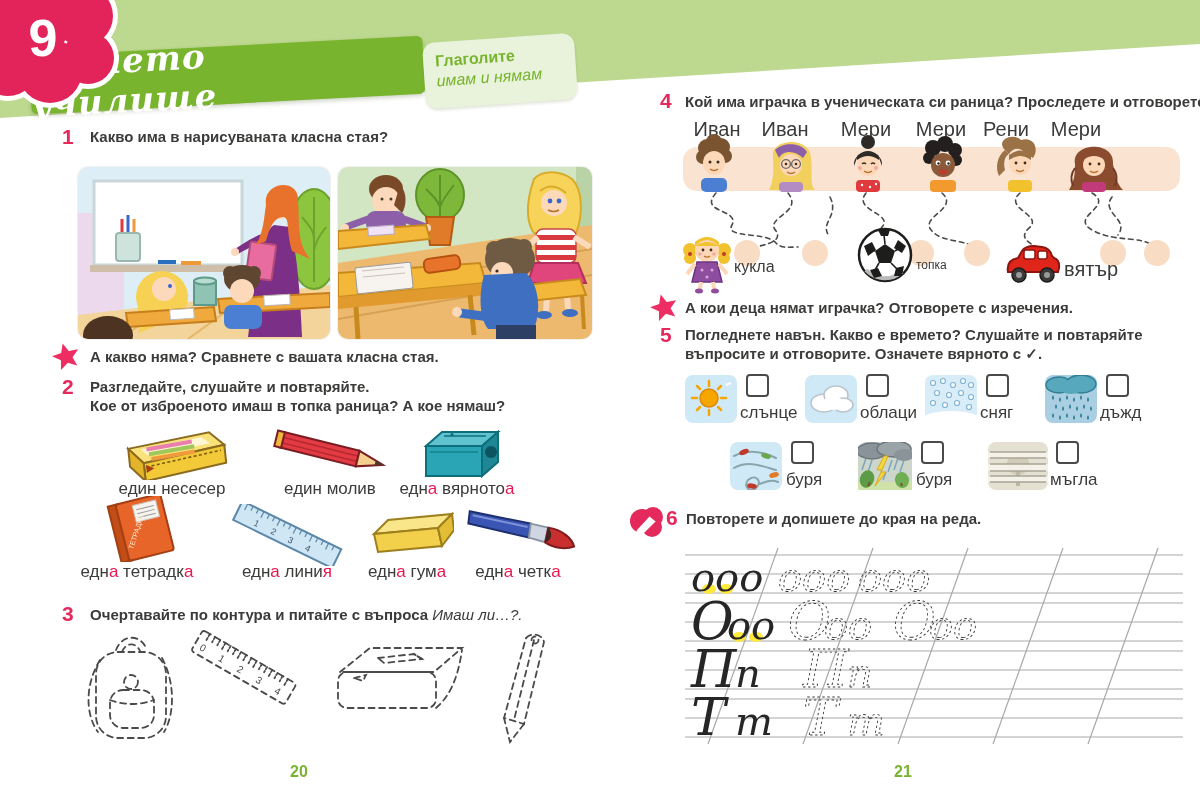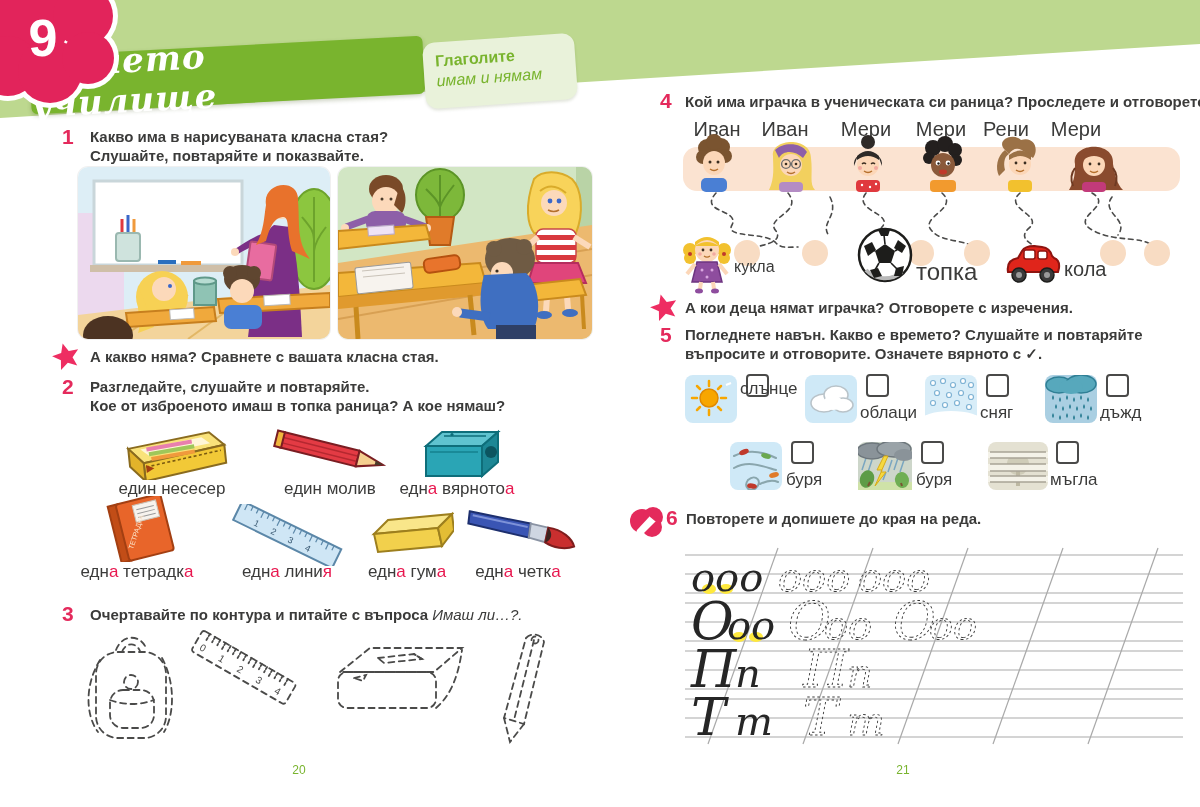--- a/index.html
+++ b/index.html
@@ -21,21 +21,21 @@
   .tnum{font-size:21px;font-weight:bold;color:#e42a5c;}
   .ttext{font-size:15px;font-weight:bold;color:#3b3b3a;line-height:19px;white-space:nowrap;}
   .ital{font-weight:normal;font-style:italic;}
   .label{font-size:17px;color:#3b3b3a;white-space:nowrap;}
   .label .red{color:#e8174f;}
   .clabel{text-align:center;width:150px;}
   .name{font-size:20px;color:#3b3b3a;transform:translateX(-50%);white-space:nowrap;}
   .band{background:#fbe3d1;border-radius:14px;}
   .dot{width:26px;height:26px;border-radius:50%;background:#f8dcc3;}
   .checkbox{width:19px;height:19px;background:#fff;border:2px solid #4a4a49;border-radius:4px;}
-  .pagenum{font-size:12px;font-weight:normal;color:#79b42e;width:30px;text-align:center;}
+  .pagenum{font-size:16px;font-weight:bold;color:#79b42e;width:30px;text-align:center;}
   .imgbox{border-radius:10px;overflow:hidden;box-shadow:0 0 0 1px rgba(0,0,0,.06);}
   
   #hw text{font-family:"DejaVu Serif",serif;font-style:italic;}
   .hws{fill:#262626;}
   .hwd{fill:none;stroke:#3a3a3a;stroke-width:0.9;stroke-dasharray:2.4 2.6;}
 </style>
 </head>
 <body>
 
 <div class="sheet">
@@ -64,21 +64,20 @@
         <circle cx="95" cy="30" r="30"></circle>
         <circle cx="20" cy="80" r="30"></circle>
       <circle cx="62" cy="85" r="32"></circle>
         <circle cx="100" cy="72" r="26"></circle>
     </g>
     <text x="55" y="70" text-anchor="middle" font-size="52" font-weight="bold" fill="#ffffff" font-family="Liberation Sans, sans-serif">9</text>
   </svg>
 
   <div class="abs tnum" style="left:62px;top:125px">1</div>
   <div class="abs ttext" style="left:90px;top:127px">Какво има в нарисуваната класна стая?</div>
-  <div class="abs ttext" style="left:90px;top:146px">Слушайте, повтаряйте и показвайте.</div>
 
   <div class="abs imgbox" style="left:78px;top:167px;width:252px;height:172px">
     <svg width="252" height="172" viewBox="0 0 252 172">
       <rect width="252" height="172" fill="#ddeef6"></rect>
       <rect x="0" y="46" width="46" height="126" fill="#ecd9ee"></rect>
       <polygon points="0,172 252,172 252,118 0,148" fill="#f3d49b"></polygon>
       <line x1="40" y1="172" x2="110" y2="128" stroke="#e2b766" stroke-width="2"></line>
       <line x1="110" y1="172" x2="175" y2="125" stroke="#e2b766" stroke-width="2"></line>
       <ellipse cx="236" cy="72" rx="26" ry="50" fill="#8cc63f" stroke="#6da32c" stroke-width="2"></ellipse>
       <path d="M236,30 V115 M224,50 C232,60 236,64 236,72 M248,60 C240,70 237,76 236,84" stroke="#6da32c" stroke-width="2" fill="none"></path>
@@ -498,32 +497,32 @@
     <polygon points="40,42 48,40 46,50 38,50" fill="#1d1d1b"></polygon>
     <polygon points="22,4 34,4 32,10 25,10" fill="#1d1d1b"></polygon>
     <g stroke="#1d1d1b" stroke-width="1.6">
       <line x1="29" y1="18" x2="28" y2="9"></line>
         <line x1="19" y1="25" x2="13" y2="22"></line>
         <line x1="39" y1="25" x2="45" y2="21"></line>
       <line x1="23" y1="37" x2="19" y2="44"></line>
         <line x1="35" y1="37" x2="41" y2="43"></line>
     </g>
   </svg>
-  <div class="abs label" style="left:916px;top:258px;font-size:24px">топка</div>
+  <div class="abs label" style="left:916px;top:258px;font-size:12px">топка</div>
 
   <svg class="abs" style="left:1004px;top:242px" width="58" height="44" viewBox="0 0 58 44">
     <path d="M4,30 Q2,18 14,16 L18,9 Q21,4 30,4 L38,5 Q46,6 48,14 L50,16 Q56,18 55,26 L54,30 Z" fill="#e0251b" stroke="#8e1410" stroke-width="2"></path>
     <rect x="20" y="8" width="11" height="9" rx="2" fill="#ffffff" stroke="#8e1410" stroke-width="1.5"></rect>
     <rect x="34" y="9" width="9" height="8" rx="2" fill="#ffffff" stroke="#8e1410" stroke-width="1.5"></rect>
     <circle cx="15" cy="33" r="7" fill="#3a3a3a" stroke="#1d1d1b" stroke-width="1.5"></circle>
     <circle cx="15" cy="33" r="3" fill="#9a9a9a"></circle>
     <circle cx="43" cy="33" r="7" fill="#3a3a3a" stroke="#1d1d1b" stroke-width="1.5"></circle>
     <circle cx="43" cy="33" r="3" fill="#9a9a9a"></circle>
   </svg>
-  <div class="abs label" style="left:1064px;top:258px;font-size:20px">кола</div>
+  <div class="abs label" style="left:1064px;top:258px;font-size:20px">вятър</div>
 
   <svg class="abs" style="left:650px;top:293px" width="28" height="28" viewBox="0 0 26 26">
     <polygon points="13,1 16.6,9.2 25.5,9.8 18.6,15.6 20.8,24.3 13,19.5 5.2,24.3 7.4,15.6 0.5,9.8 9.4,9.2" fill="#ee2d62" transform="rotate(-15 13 13)"></polygon>
   </svg>
   <div class="abs ttext" style="left:685px;top:298px">А кои деца нямат играчка? Отговорете с изречения.</div>
 
   <div class="abs tnum" style="left:660px;top:323px">5</div>
   <div class="abs ttext" style="left:685px;top:325px">Погледнете навън. Какво е времето? Слушайте и повтаряйте</div>
   <div class="abs ttext" style="left:685px;top:344px">въпросите и отговорите. Означете вярното с ✓.</div>
 
@@ -536,21 +535,21 @@
       <line x1="7" y1="23" x2="12" y2="23"></line>
         <line x1="36" y1="23" x2="41" y2="23"></line>
       <line x1="12" y1="11" x2="15" y2="14"></line>
         <line x1="33" y1="32" x2="36" y2="35"></line>
       <line x1="12" y1="35" x2="15" y2="32"></line>
         <line x1="33" y1="14" x2="36" y2="11"></line>
     </g>
     <line x1="41" y1="10" x2="46" y2="8" stroke="#ffffff" stroke-width="2"></line>
   </svg>
   <div class="abs checkbox" style="left:746px;top:374px"></div>
-  <div class="abs label" style="left:740px;top:379px">слънце</div>
+  <div class="abs label" style="left:740px;top:403px">слънце</div>
 
   <svg class="abs" style="left:805px;top:375px" width="52" height="48" viewBox="0 0 52 48">
     <rect width="52" height="48" rx="8" fill="#cfe9f7"></rect>
     <ellipse cx="19" cy="28" rx="13" ry="9" fill="#ffffff" stroke="#b9c3c9" stroke-width="1.5"></ellipse>
     <ellipse cx="31" cy="20" rx="12" ry="9" fill="#ffffff" stroke="#b9c3c9" stroke-width="1.5"></ellipse>
     <ellipse cx="38" cy="30" rx="10" ry="7" fill="#ffffff" stroke="#b9c3c9" stroke-width="1.5"></ellipse>
     <ellipse cx="28" cy="28" rx="10" ry="7" fill="#ffffff"></ellipse>
   </svg>
   <div class="abs checkbox" style="left:866px;top:374px"></div>
   <div class="abs label" style="left:860px;top:403px">облаци</div>

